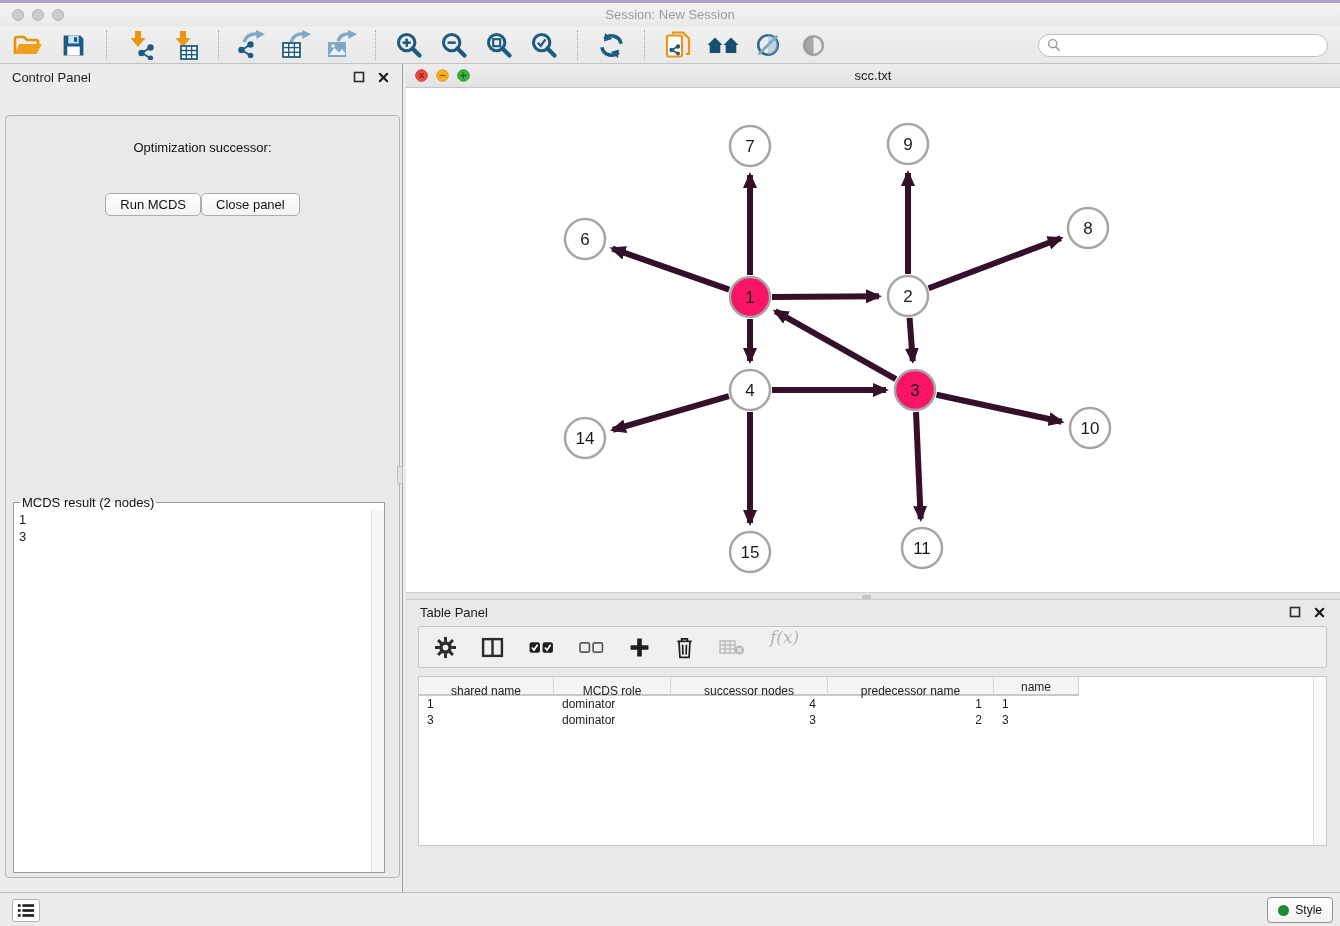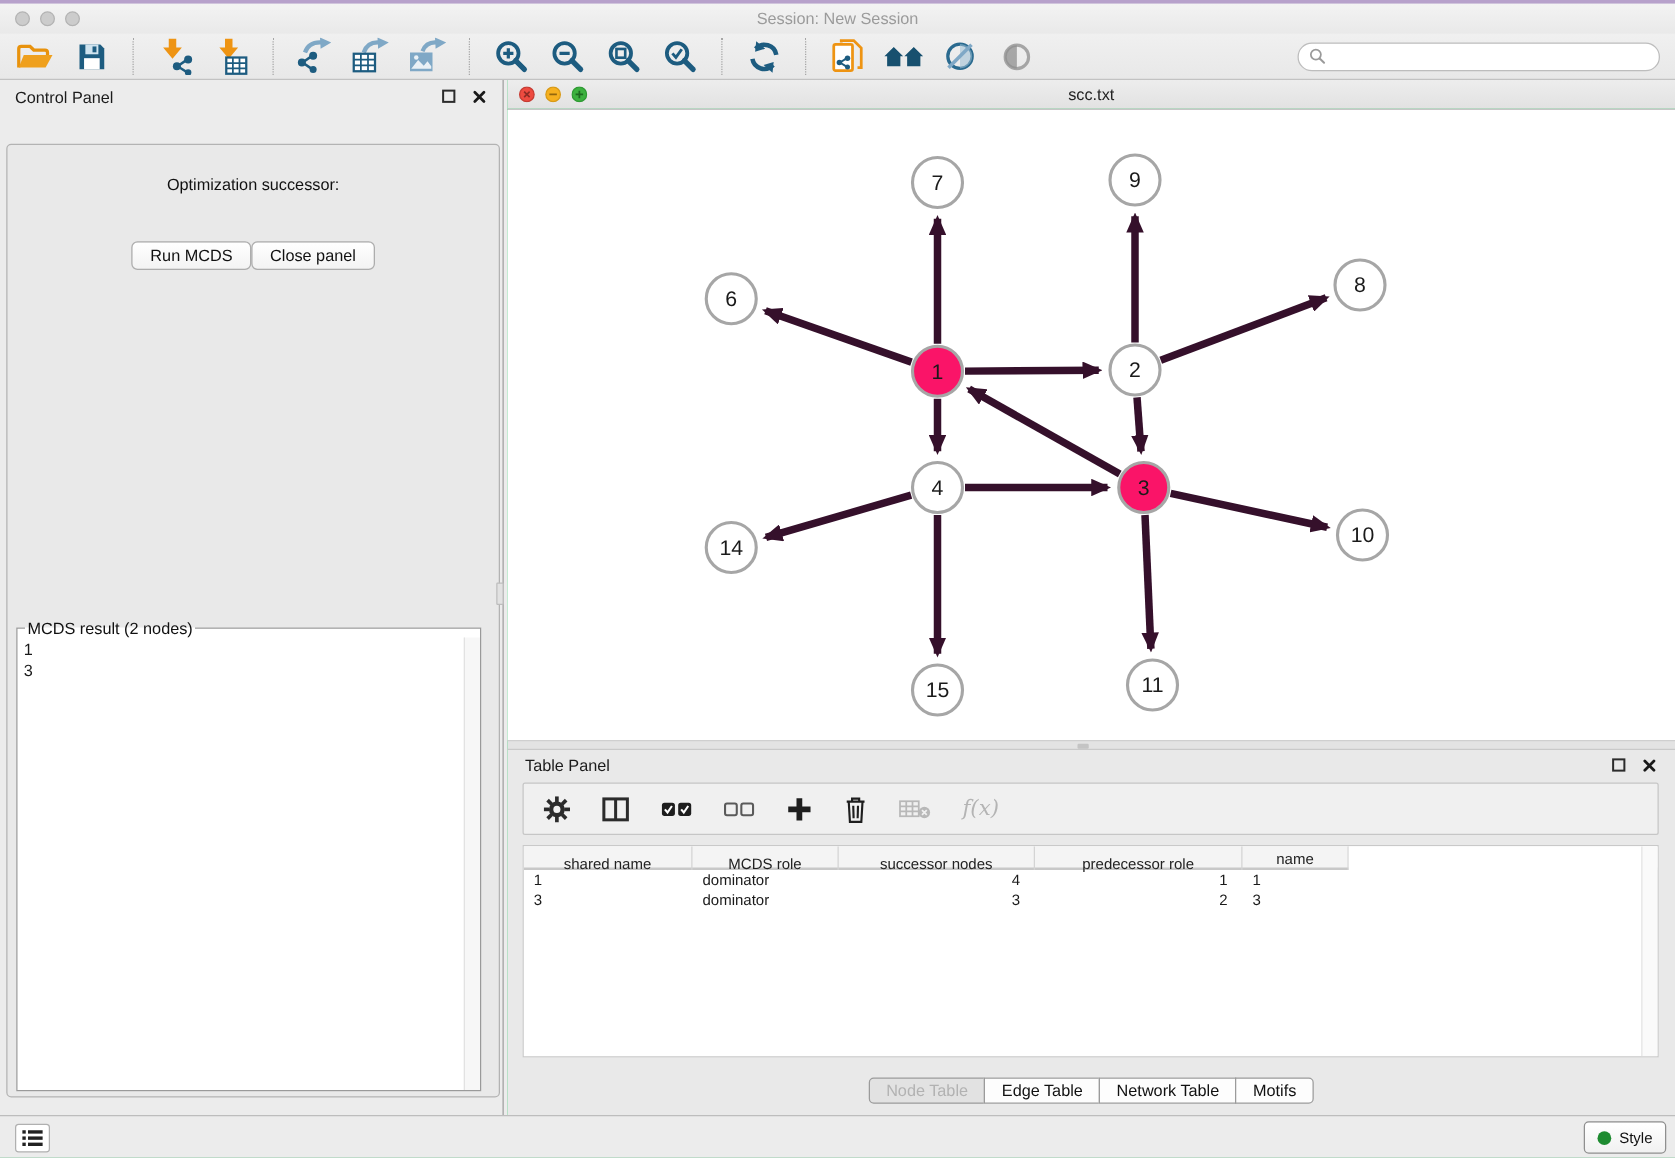--- a/index.html
+++ b/index.html
@@ -59,36 +59,36 @@
                  line-height:17px; overflow:hidden; }
   #result-list span { display:block; }
   #result-scrollbar { position:absolute; top:0; right:0; width:13px; height:100%;
                       background:#f7f7f7; border-left:1px solid #e2e2e2; }
   fieldset { position:relative; }
 
   #cp-splitter-grip { position:absolute; left:397px; top:466px; width:6px; height:18px;
                       background:#e2e2e2; border:1px solid #bdbdbd; border-radius:1px; }
 
   
-  #network-area { position:absolute; left:406px; top:64px; width:934px; height:828px; background:#22c55e; }
+  #network-area { position:absolute; left:406px; top:64px; width:934px; height:828px; background:#f0abfc; }
   #nw-titlebar { position:absolute; left:0; top:0; width:934px; height:24px;
                  background:linear-gradient(#ededed,#e2e2e2); border-bottom:1px solid #c6c6c6; }
   #nw-titlebar .mac-lights { left:9px; top:5px; }
   #nw-title { position:absolute; left:0; right:0; top:0; height:24px; line-height:24px; text-align:center;
               font-size:13px; color:#222; }
   #canvas { position:absolute; left:0; top:24px; width:934px; height:504px; background:#ffffff; }
   #h-splitter { position:absolute; left:0; top:528px; width:934px; height:8px; background:#e3e3e3;
                 border-top:1px solid #cfcfcf; border-bottom:1px solid #c9c9c9; }
   #h-splitter-grip { position:absolute; left:456px; top:2px; width:9px; height:4px; background:#c4c4c4; border-radius:1px; }
 
   
   #table-panel { position:absolute; left:0; top:536px; width:934px; height:292px; background:#e9e9e9; }
   #tp-header { position:relative; height:24px; display:flex; align-items:center; padding:0 14px; }
   #tp-toolbar { position:absolute; left:12px; top:26px; width:909px; height:42px; background:#f0f0f0;
-                border:1px solid #c6c6c6; border-radius:2px; display:flex; align-items:center;
+                border:1px solid #c6c6c6; border-radius:2px; display:flex; 
                 padding:0 16px; gap:25px; }
   .tpt-icon { display:flex; align-items:center; justify-content:center; }
   .fx-label { font-family:"DejaVu Serif", serif; font-style:italic; font-size:17px; color:#b4b4b4; }
 
   #tp-table { position:absolute; left:12px; top:76px; width:909px; height:170px; background:#ffffff;
               border:1px solid #c9c9c9; overflow:hidden; }
   .tbl-grid { display:grid; grid-template-columns:135px 117px 157px 166px 85px 1fr; }
   #tbl-head { background:#f4f4f4; border-bottom:2px solid #c8c8c8; height:19px; }
   .th-cell { display:flex; align-items:center; justify-content:center; gap:8px; font-size:12px; color:#222;
              border-right:1px solid #d4d4d4; height:19px;flex-direction:column; }
@@ -537,21 +537,21 @@
           </div>
           <div class="th-cell">
             <svg width="11" height="11" viewBox="0 0 12 12">
                 <g fill="#8c8c8c">
                   <rect x="4.2" y="0.5" width="3.6" height="3.1" rx="0.5"></rect>
                   <rect x="0.3" y="8" width="3.6" height="3.1" rx="0.5"></rect>
                   <rect x="8.1" y="8" width="3.6" height="3.1" rx="0.5"></rect>
                 </g>
                 <path d="M6 3.6 V6 M2.1 8 V6 h7.8 v2" stroke="#8c8c8c" stroke-width="1" fill="none"></path>
               </svg>
-            <span>predecessor role</span>
+            <span>predecessor name</span>
           </div>
           <div class="th-cell">
             <span>name</span>
           </div>
           <div class="th-cell th-filler"></div>
         </div>
         <div class="tbl-grid">
           <div class="td-cell">1</div>
           <div class="td-cell">dominator</div>
           <div class="td-cell td-right">4</div>
@@ -563,26 +563,20 @@
           <div class="td-cell">3</div>
           <div class="td-cell">dominator</div>
           <div class="td-cell td-right">3</div>
           <div class="td-cell td-right">2</div>
           <div class="td-cell">3</div>
           <div class="td-cell"></div>
         </div>
         <div id="tbl-scrollbar"></div>
       </div>
 
-      <div class="tab-row" id="tp-tabs">
-        <div class="tab active">Node Table</div>
-        <div class="tab">Edge Table</div>
-        <div class="tab">Network Table</div>
-        <div class="tab">Motifs</div>
-      </div>
     </div>
   </div>
 
   <div id="statusbar">
     <div id="list-button">
       <svg width="18" height="15" viewBox="0 0 20 16" fill="#222222">
           <rect x="1" y="1" width="3" height="3"></rect>
           <rect x="1" y="6.5" width="3" height="3"></rect>
           <rect x="1" y="12" width="3" height="3"></rect>
           <rect x="6" y="1" width="13" height="3"></rect>

